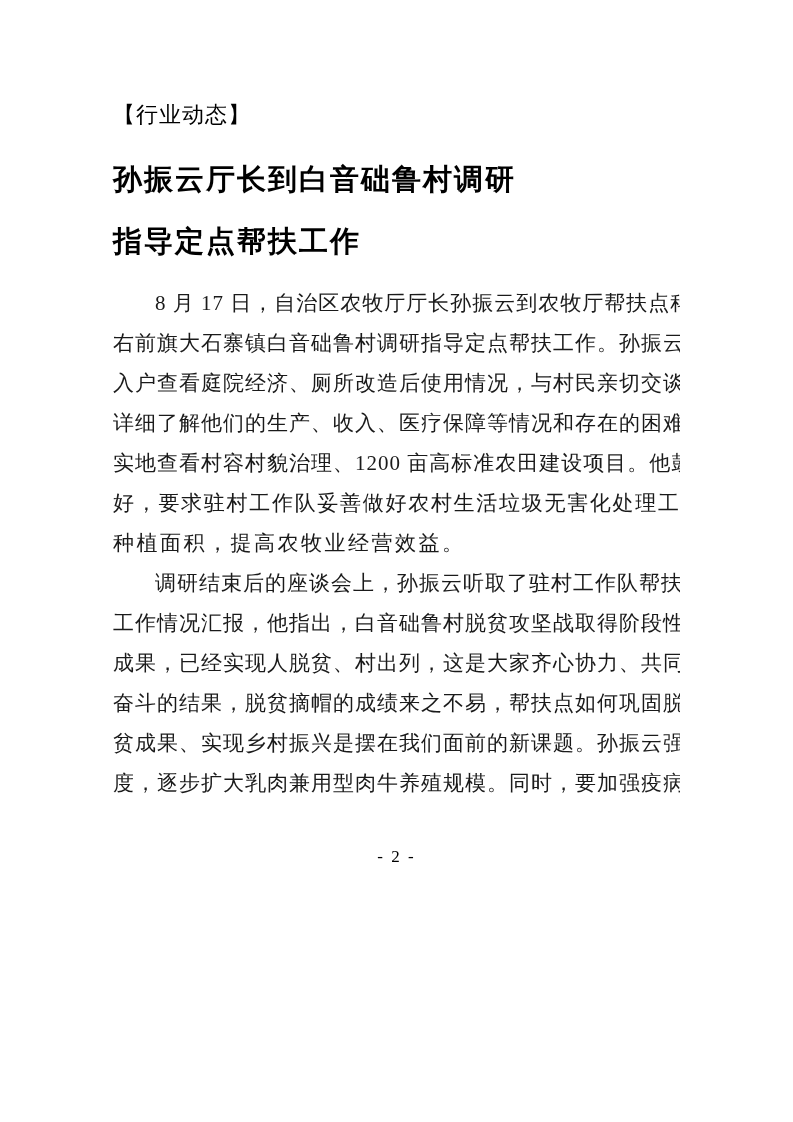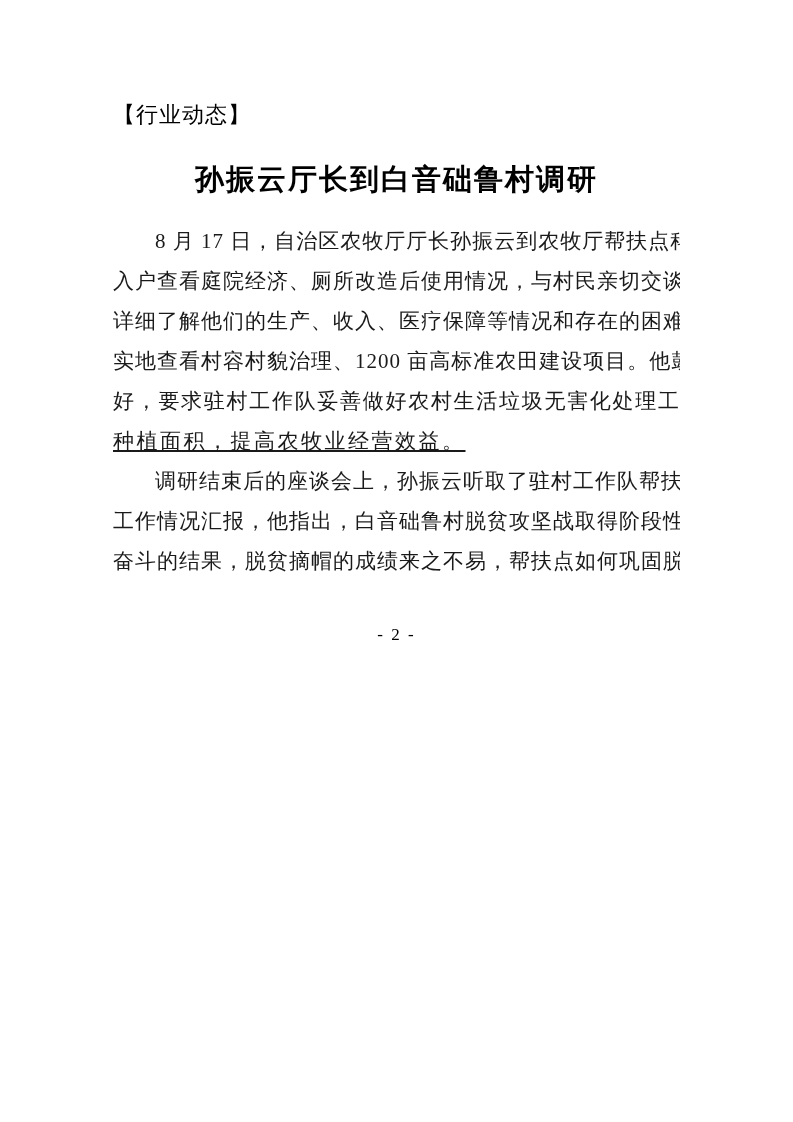--- a/index.html
+++ b/index.html
@@ -26,21 +26,20 @@
     letter-spacing: 1px;
     color: #000000;
   }
   .doc-title {
     margin-top: 2px;
   }
   .title-line {
     font-family: "Liberation Serif", "DejaVu Serif", serif;
     font-size: 29px;
     font-weight: 700;
-    text-align: center;
     height: 62px;
     line-height: 62px;
     letter-spacing: 2px;
     color: #000000;
   }
   .body-text {
     margin-top: 11px;
     font-family: "Liberation Serif", "DejaVu Serif", serif;
     font-size: 21px;
     color: #1a1a1a;
@@ -53,56 +52,60 @@
     letter-spacing: 1px;
     white-space: nowrap;
     overflow: hidden;
   }
   .line.first {
     text-indent: 2em;
   }
   .line.end {
     text-align-last: left;
     letter-spacing: 2.5px;
-    text-decoration: underline;
   }
   .page-number {
     margin-top: 44px;
     text-align: center;
     font-family: "Liberation Serif", "DejaVu Serif", serif;
     font-size: 17px;
     letter-spacing: 2px;
     color: #000000;
   }
 </style>
 </head>
 <body>
 
 <div class="page">
 
   <div class="section-header">【行业动态】</div>
 
   <div class="doc-title">
     <div class="title-line">孙振云厅长到白音础鲁村调研</div>
+    <div class="title-line">指导定点帮扶工作</div>
   </div>
 
   <div class="body-text">
 
     <div>
       <div class="line first">8 月 17 日，自治区农牧厅厅长孙振云到农牧厅帮扶点科</div>
+      <div class="line">右前旗大石寨镇白音础鲁村调研指导定点帮扶工作。孙振云</div>
       <div class="line">入户查看庭院经济、厕所改造后使用情况，与村民亲切交谈，</div>
       <div class="line">详细了解他们的生产、收入、医疗保障等情况和存在的困难，</div>
       <div class="line">实地查看村容村貌治理、1200 亩高标准农田建设项目。他鼓</div>
       <div class="line">好，要求驻村工作队妥善做好农村生活垃圾无害化处理工</div>
       <div class="line end">种植面积，提高农牧业经营效益。</div>
     </div>
 
     <div>
       <div class="line first">调研结束后的座谈会上，孙振云听取了驻村工作队帮扶</div>
       <div class="line">工作情况汇报，他指出，白音础鲁村脱贫攻坚战取得阶段性</div>
+      <div class="line">成果，已经实现人脱贫、村出列，这是大家齐心协力、共同</div>
       <div class="line">奋斗的结果，脱贫摘帽的成绩来之不易，帮扶点如何巩固脱</div>
+      <div class="line">贫成果、实现乡村振兴是摆在我们面前的新课题。孙振云强</div>
+      <div class="line">度，逐步扩大乳肉兼用型肉牛养殖规模。同时，要加强疫病</div>
     </div>
 
   </div>
 
   <div class="page-number">- 2 -</div>
 
 </div>
 
 </body></html>

